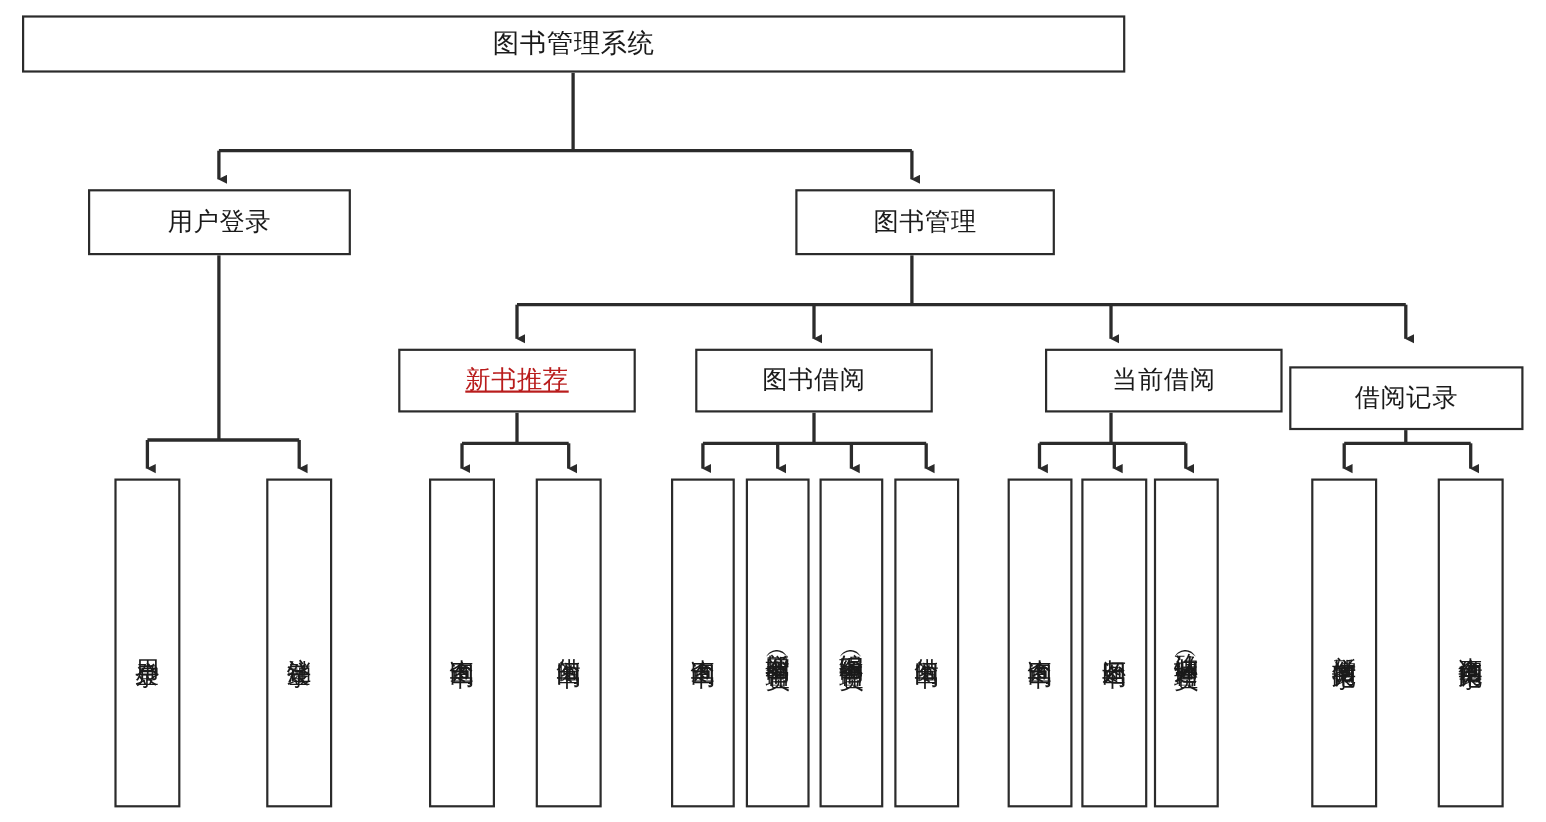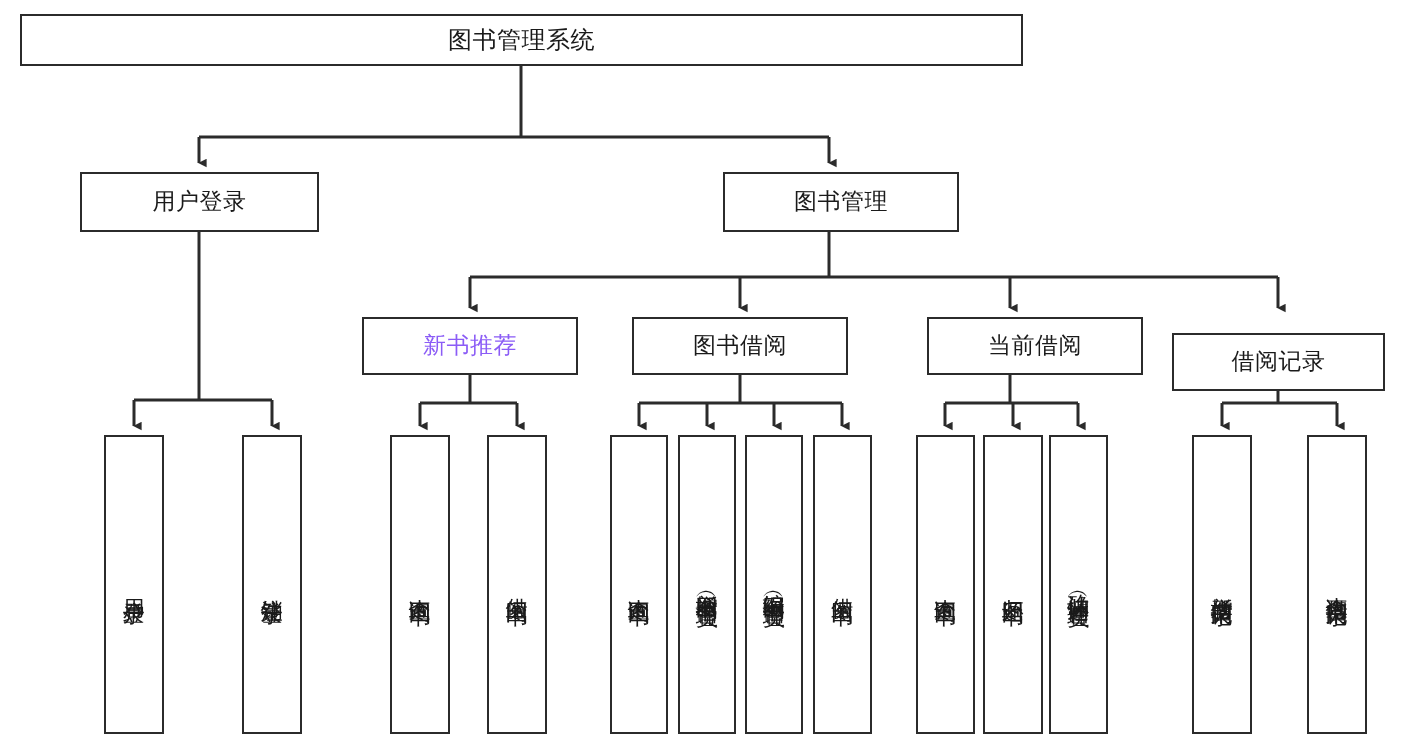--- a/index.html
+++ b/index.html
@@ -117,26 +117,26 @@
       <div class="node-box root-box" style="left: 20px; top: 14px; width: 1003px; height: 52px; border-color: rgb(43, 43, 43); background: rgb(255, 255, 255);">
         <span class="node-label-h" style="color: rgb(26, 26, 26);">图书管理系统</span>
       </div>
       <div class="node-box" style="left: 80px; top: 172px; width: 239px; height: 60px; border-color: rgb(43, 43, 43); background: rgb(255, 255, 255);">
         <span class="node-label-h" style="color: rgb(26, 26, 26);">用户登录</span>
       </div>
       <div class="node-box" style="left: 711px; top: 172px; width: 236px; height: 60px; border-color: rgb(43, 43, 43); background: rgb(255, 255, 255); margin-left: 12px;">
         <span class="node-label-h" style="color: rgb(26, 26, 26);">图书管理</span>
       </div>
       <div class="node-box" style="left: 362px; top: 317px; width: 216px; height: 58px; border-color: rgb(43, 43, 43); background: rgb(255, 255, 255);">
-        <span class="node-label-h" style="color: #8b5cf6;">新书推荐</span>
+        <span class="node-label-h" style="color: #b91c1c; text-decoration: underline;">新书推荐</span>
       </div>
       <div class="node-box" style="left: 632px; top: 317px; width: 216px; height: 58px; border-color: rgb(43, 43, 43); background: rgb(255, 255, 255);">
         <span class="node-label-h" style="color: rgb(26, 26, 26); font-family: Liberation Serif, serif;">图书借阅</span>
       </div>
-      <div class="node-box" style="left: 927px; top: 317px; width: 216px; height: 58px; border-color: rgb(43, 43, 43); background: rgb(255, 255, 255);">
+      <div class="node-box" style="left: 950px; top: 317px; width: 216px; height: 58px; border-color: rgb(43, 43, 43); background: rgb(255, 255, 255);">
         <span class="node-label-h" style="color: rgb(26, 26, 26);">当前借阅</span>
       </div>
       <div class="node-box" style="left: 1172px; top: 333px; width: 213px; height: 58px; border-color: rgb(43, 43, 43); background: rgb(255, 255, 255);">
         <span class="node-label-h" style="color: rgb(26, 26, 26);">借阅记录</span>
       </div>
       <div class="node-box" style="left: 104px; top: 435px; width: 60px; height: 299px; border-color: rgb(43, 43, 43); background: rgb(255, 255, 255);">
         <span class="node-label-v" style="color: rgb(26, 26, 26);">用户登录</span>
       </div>
       <div class="node-box" style="left: 242px; top: 435px; width: 60px; height: 299px; border-color: rgb(43, 43, 43); background: rgb(255, 255, 255);">
         <span class="node-label-v" style="color: rgb(26, 26, 26);">注销登录</span>

